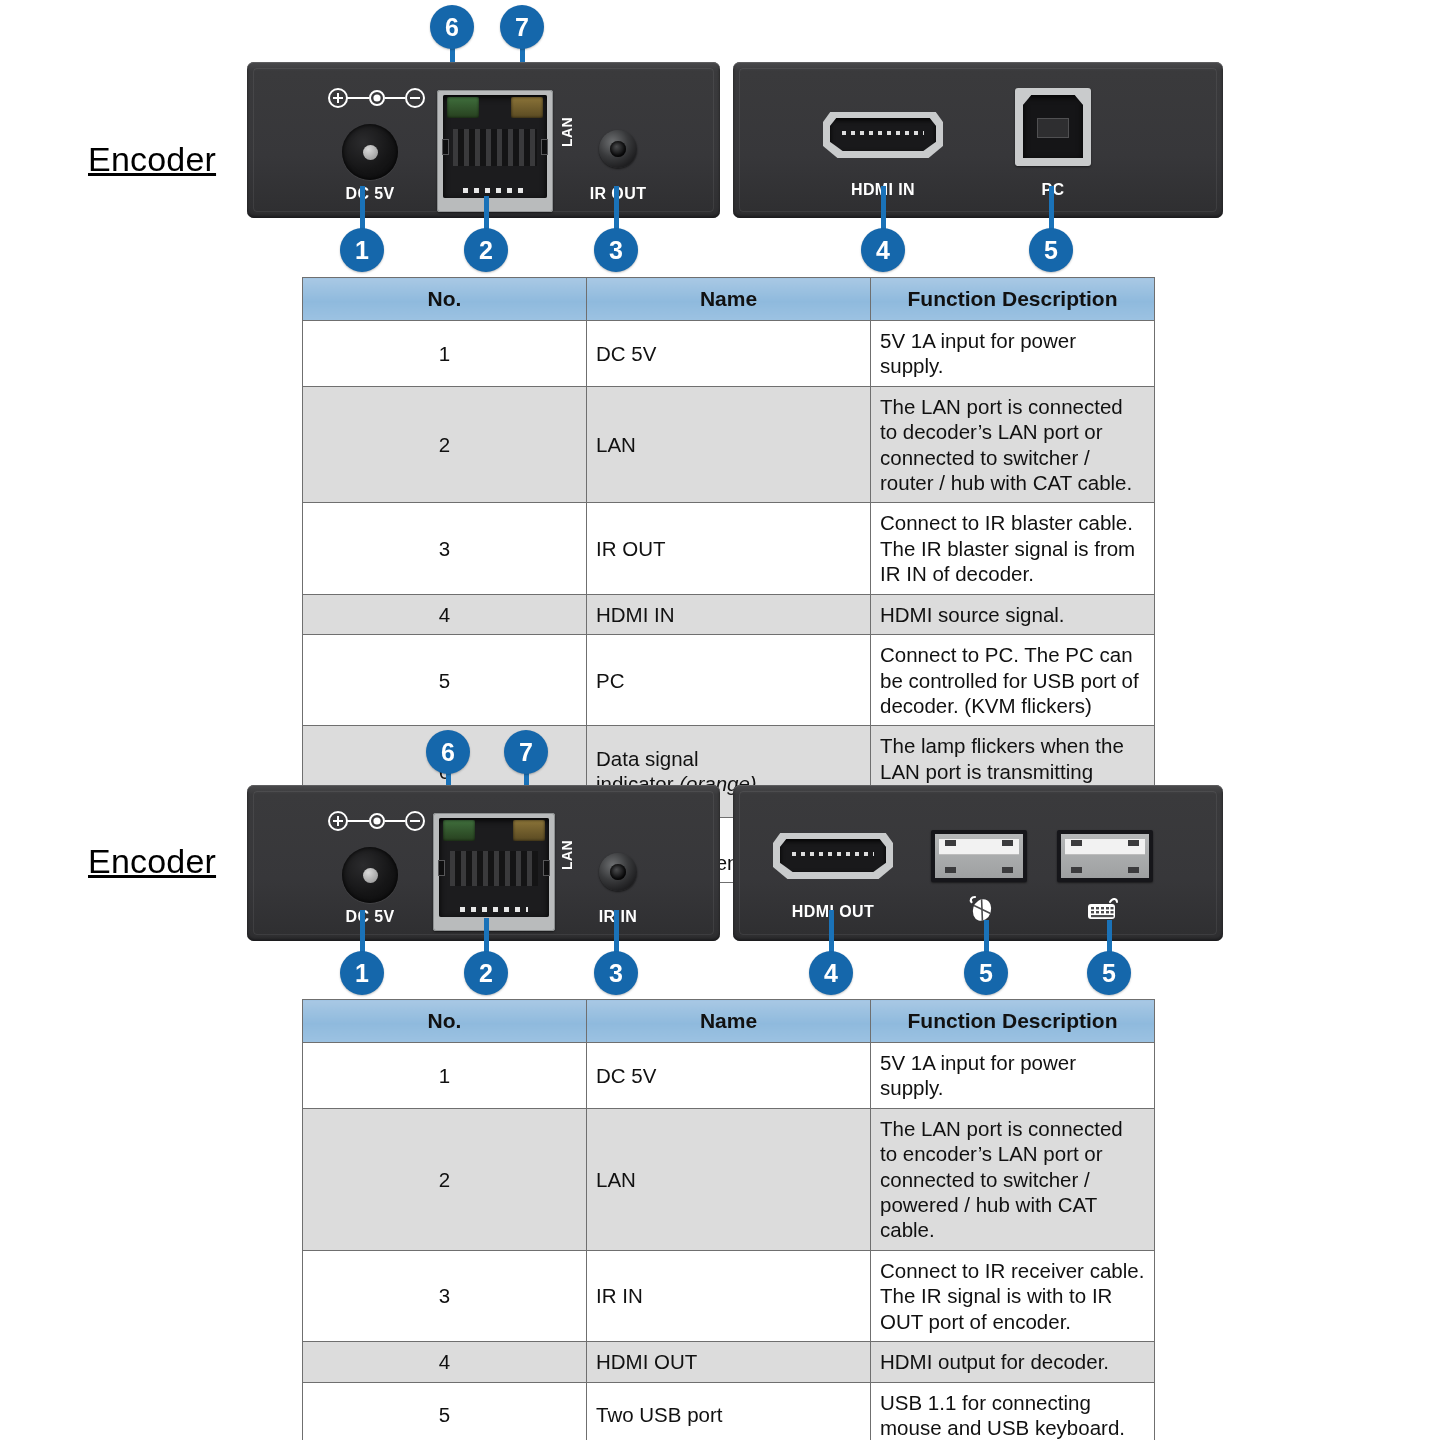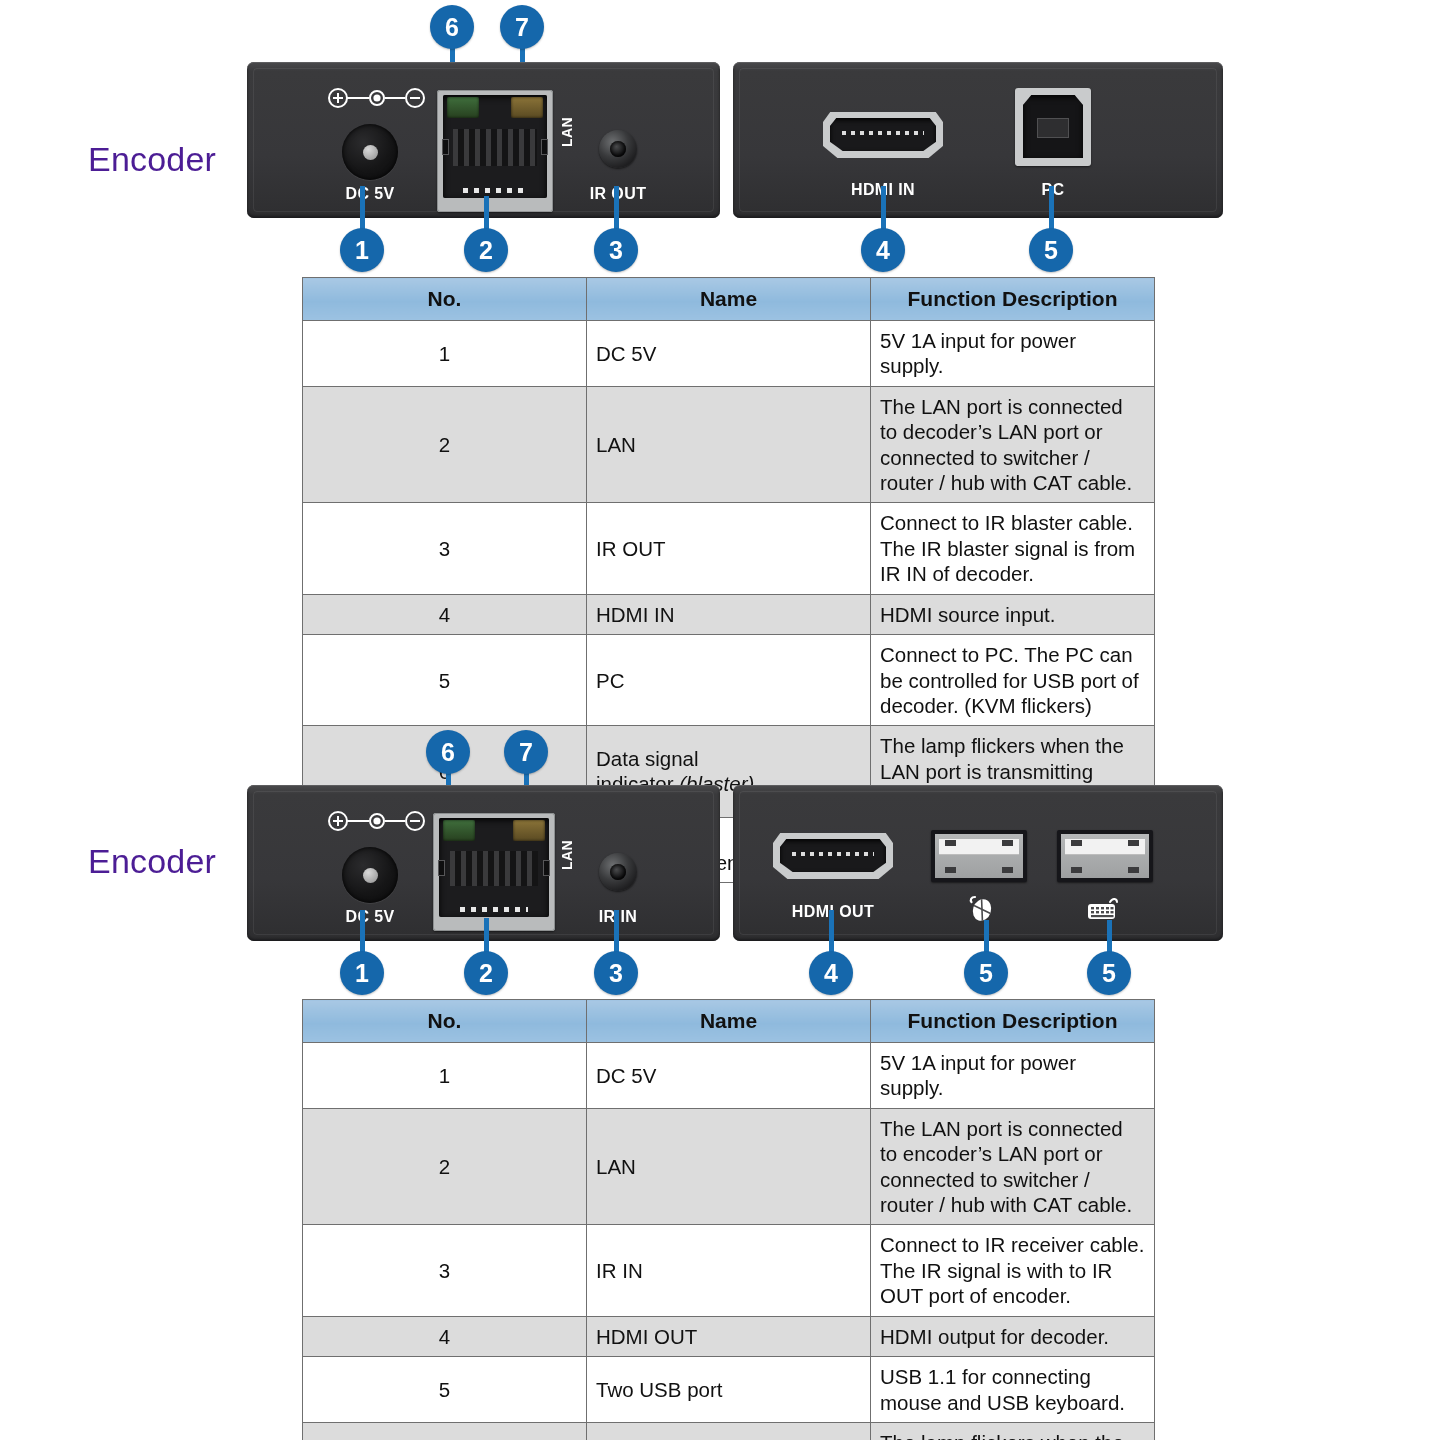--- a/index.html
+++ b/index.html
@@ -1,21 +1,21 @@
 <!DOCTYPE html>
 <html><head>
 <meta charset="utf-8">
 <style>
   html,body{margin:0;padding:0;background:#ffffff;}
   body{width:1440px;height:1440px;position:relative;overflow:hidden;
        font-family:"Liberation Sans", sans-serif; color:#111;}
 
   
-  .dev-label{position:absolute;font-size:34px;font-weight:400;color:#4c1d95;
-             letter-spacing:.2px;white-space:nowrap;}
+  .dev-label{position:absolute;font-size:34px;font-weight:400;color:#000000;
+             letter-spacing:.2px;white-space:nowrap;text-decoration:underline;}
 
   
   .panel{position:absolute;background:linear-gradient(180deg,#4a4a4c 0%,#3a3a3c 6%,#37373a 60%,#2e2e30 100%);
          border-radius:7px;box-shadow:inset 0 1px 0 #5e5e60, inset 0 -2px 3px #1a1a1c;}
   .panel:after{content:"";position:absolute;left:6px;right:6px;top:6px;bottom:6px;
                border:1px solid rgba(255,255,255,.07);border-radius:4px;pointer-events:none;}
 
   .plabel{position:absolute;color:#fff;font-size:16px;font-weight:700;letter-spacing:.4px;
           white-space:nowrap;text-align:center;}
   .plabel.vert{transform:rotate(-90deg);transform-origin:center center;font-size:14px;}
@@ -197,30 +197,30 @@
         <td class="desc">The LAN port is connected to decoder’s LAN port or connected to switcher / router / hub with CAT cable.</td>
       </tr>
       <tr>
         <td class="no">3</td>
         <td class="name">IR OUT</td>
         <td class="desc">Connect to IR blaster cable. The IR blaster signal is from IR IN of decoder.</td>
       </tr>
       <tr class="alt">
         <td class="no">4</td>
         <td class="name">HDMI IN</td>
-        <td class="desc">HDMI source input.</td>
+        <td class="desc">HDMI source signal.</td>
       </tr>
       <tr>
         <td class="no">5</td>
         <td class="name">PC</td>
         <td class="desc">Connect to PC. The PC can be controlled for USB port of decoder. (KVM flickers)</td>
       </tr>
       <tr class="alt">
         <td class="no">6</td>
-        <td class="name">Data signal<br>indicator <span class="it">(blaster)</span></td>
+        <td class="name">Data signal<br>indicator <span class="it">(orange)</span></td>
         <td class="desc">The lamp flickers when the LAN port is transmitting signal.</td>
       </tr>
       <tr>
         <td class="no">7</td>
         <td class="name">Power LED<br>indicator (green)</td>
         <td class="desc">The lamp is on when encoder is powered on.</td>
       </tr>
     </tbody>
 </table>
 
@@ -344,21 +344,21 @@
   </thead>
   <tbody>
       <tr>
         <td class="no">1</td>
         <td class="name">DC 5V</td>
         <td class="desc">5V 1A input for power supply.</td>
       </tr>
       <tr class="alt">
         <td class="no">2</td>
         <td class="name">LAN</td>
-        <td class="desc">The LAN port is connected to encoder’s LAN port or connected to switcher / router / hub with CAT cable.</td>
+        <td class="desc">The LAN port is connected to encoder’s LAN port or connected to switcher / powered / hub with CAT cable.</td>
       </tr>
       <tr>
         <td class="no">3</td>
         <td class="name">IR IN</td>
         <td class="desc">Connect to IR receiver cable. The IR signal is with to IR OUT port of encoder.</td>
       </tr>
       <tr class="alt">
         <td class="no">4</td>
         <td class="name">HDMI OUT</td>
         <td class="desc">HDMI output for decoder.</td>

